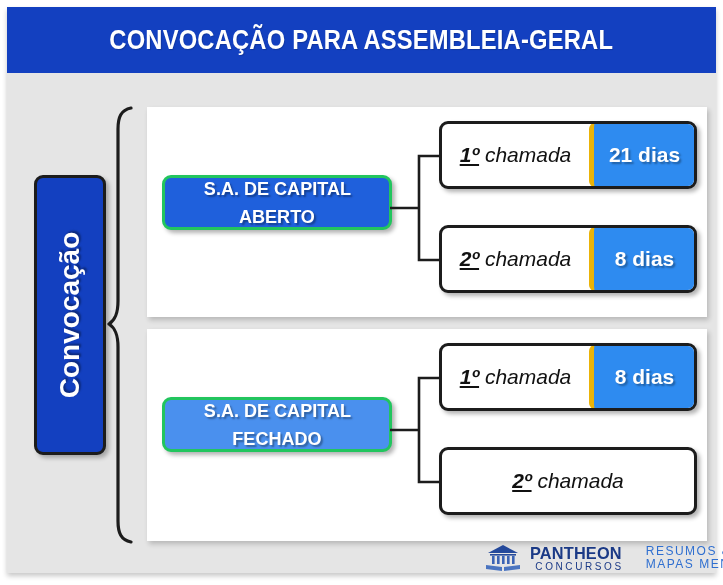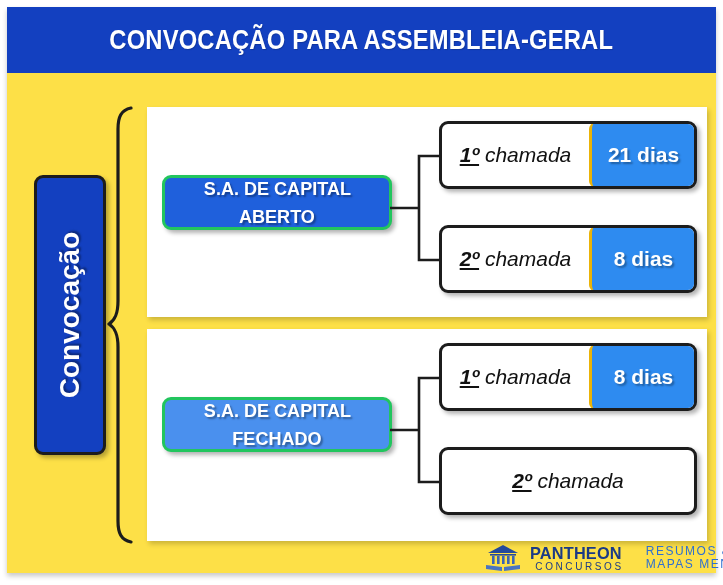--- a/index.html
+++ b/index.html
@@ -19,21 +19,21 @@
     background: #ffffff;
   }
 
   
   .board {
     position: absolute;
     left: 7px;
     top: 7px;
     width: 709px;
     height: 566px;
-    background: #fde047;
+    background: #e5e5e5;
     box-shadow: 0 3px 5px rgba(0,0,0,0.22);
   }
 
   
   .header {
     position: absolute;
     left: 0px;
     top: 0px;
     width: 709px;
     height: 66px;
@@ -149,21 +149,21 @@
     color: #111111;
     white-space: nowrap;
     font-style: italic;
   }
   .leaf-text b { font-weight: bold; }
   .leaf-text .ord { text-decoration: underline; }
 
   .leaf-badge {
     flex: 0 0 106px;
     background: #2e8bf0;
-    border-left: 3px solid #eab308;
+    border-left: 5px solid #eab308;
     border-radius: 6px;
     display: flex;
     align-items: center;
     justify-content: center;
     color: #ffffff;
     font-size: 21px;
     font-weight: bold;
     text-shadow: 2px 2px 2px rgba(0,0,0,0.32);
     margin: -1px -1px -1px 0;
   }

